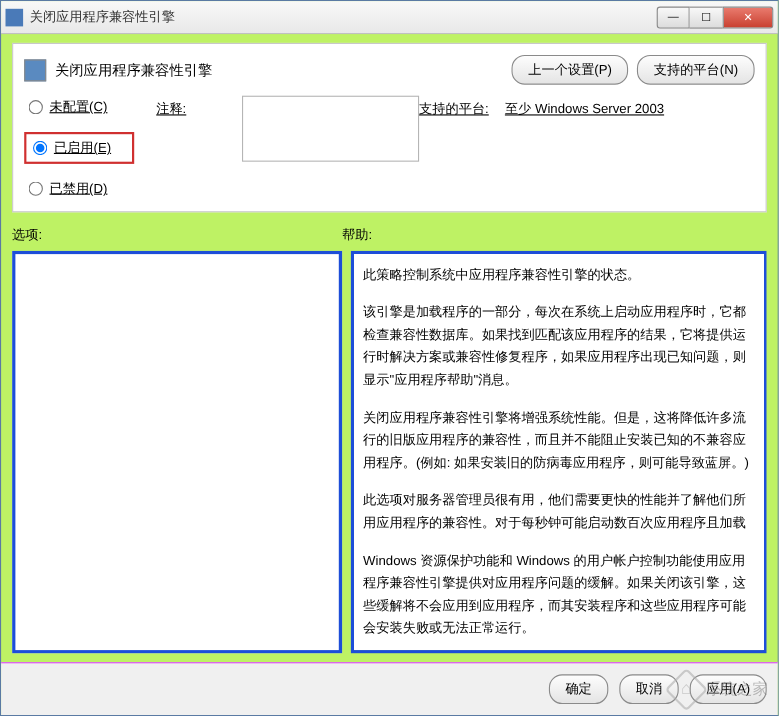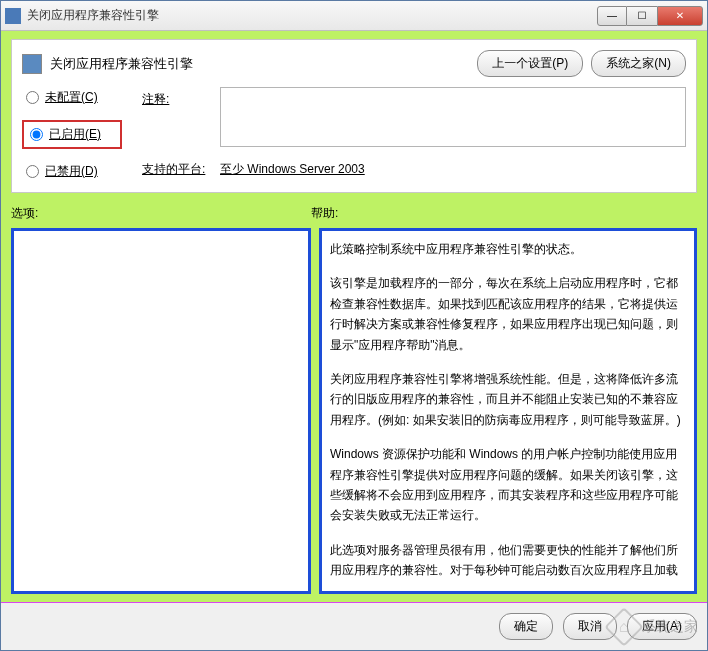--- a/index.html
+++ b/index.html
@@ -122,22 +122,22 @@
     }
     .radio-item.highlighted {
       border: 2px solid #d03030;
       padding: 4px 6px;
     }
     .radio-item input[type="radio"] {
       width: 13px; height: 13px;
     }
     .field-col {
       display: flex;
-      flex-direction: column;
-      gap: 10px;
+      flex-direction: row;
+      gap: 0;
       flex: 1;
     }
     .field-row {
       display: flex;
       gap: 8px;
       align-items: flex-start;
     }
     .field-label {
       min-width: 70px;
       text-align: left;
@@ -234,21 +234,21 @@
   </div>
 
   <div class="content">
 
     <div class="header-section">
       <div class="header-row">
         <span class="header-icon"></span>
         <span class="header-title">关闭应用程序兼容性引擎</span>
         <div class="nav-buttons">
           <button class="btn">上一个设置(P)</button>
-          <button class="btn">系统之家(N)</button>
+          <button class="btn">支持的平台(N)</button>
         </div>
       </div>
 
       <div class="config-area">
         <div class="radio-group">
           <label class="radio-item">
             <input type="radio" name="state" style="">
             <span>未配置(C)</span>
           </label>
           <label class="radio-item highlighted">
@@ -278,22 +278,22 @@
       <span class="mid-label-left">选项:</span>
       <span>帮助:</span>
     </div>
 
     <div class="lower-section">
       <div class="options-panel"></div>
       <div class="help-panel">
         <p>此策略控制系统中应用程序兼容性引擎的状态。</p>
         <p>该引擎是加载程序的一部分，每次在系统上启动应用程序时，它都检查兼容性数据库。如果找到匹配该应用程序的结果，它将提供运行时解决方案或兼容性修复程序，如果应用程序出现已知问题，则显示"应用程序帮助"消息。</p>
         <p>关闭应用程序兼容性引擎将增强系统性能。但是，这将降低许多流行的旧版应用程序的兼容性，而且并不能阻止安装已知的不兼容应用程序。(例如: 如果安装旧的防病毒应用程序，则可能导致蓝屏。)</p>
+        <p>此选项对服务器管理员很有用，他们需要更快的性能并了解他们所用应用程序的兼容性。对于每秒钟可能启动数百次应用程序且加载</p>
         <p>Windows 资源保护功能和 Windows 的用户帐户控制功能使用应用程序兼容性引擎提供对应用程序问题的缓解。如果关闭该引擎，这些缓解将不会应用到应用程序，而其安装程序和这些应用程序可能会安装失败或无法正常运行。</p>
-        <p>此选项对服务器管理员很有用，他们需要更快的性能并了解他们所用应用程序的兼容性。对于每秒钟可能启动数百次应用程序且加载</p>
       </div>
     </div>
 
   </div>
 
   <div class="footer">
     <button class="btn">确定</button>
     <button class="btn">取消</button>
     <button class="btn">应用(A)</button>
   </div>

